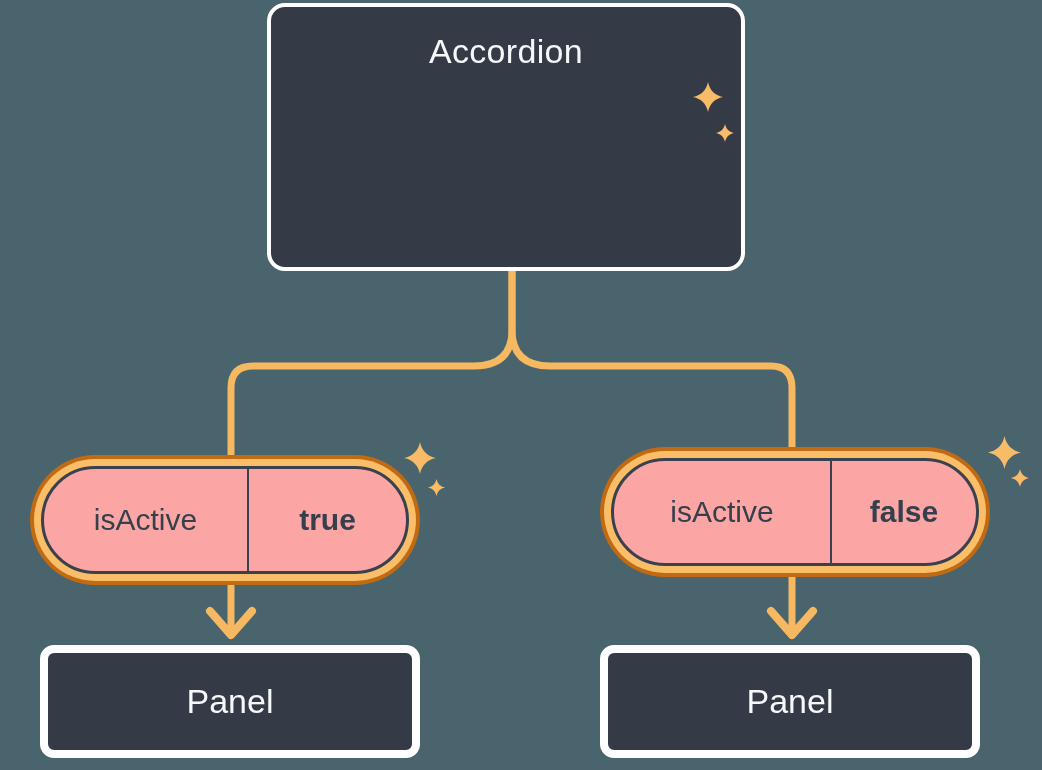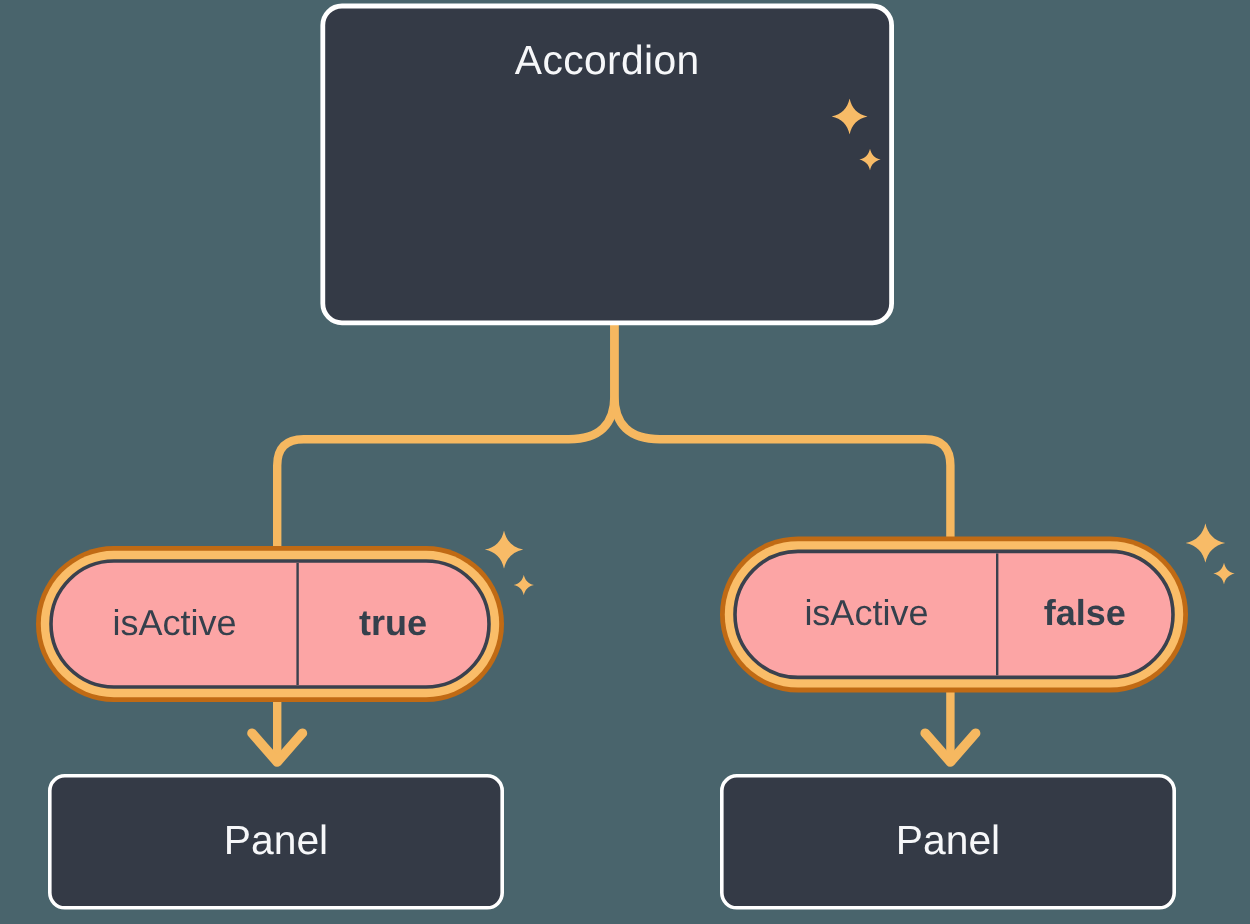--- a/index.html
+++ b/index.html
@@ -126,21 +126,21 @@
   .pill-left  { left: 30px;  top: 455px; }
   .pill-right { left: 600px; top: 447px; }
   .pill-left  .cell-name { width: 203px; }
   .pill-right .cell-name { width: 216px; }
 
   
   .panel {
     position: absolute;
     width: 380px; height: 113px;
     background: #343A46;
-    border: 3px solid #ffffff;
+    border: 8px solid #ffffff;
     border-radius: 14px;
     box-sizing: border-box;
     display: flex; align-items: center; justify-content: center;
     color: #F6F7F9;
     font-size: 34px;
     z-index: 2;
   }
   .panel-left  { left: 40px;  top: 645px; }
   .panel-right { left: 600px; top: 645px; }
 

